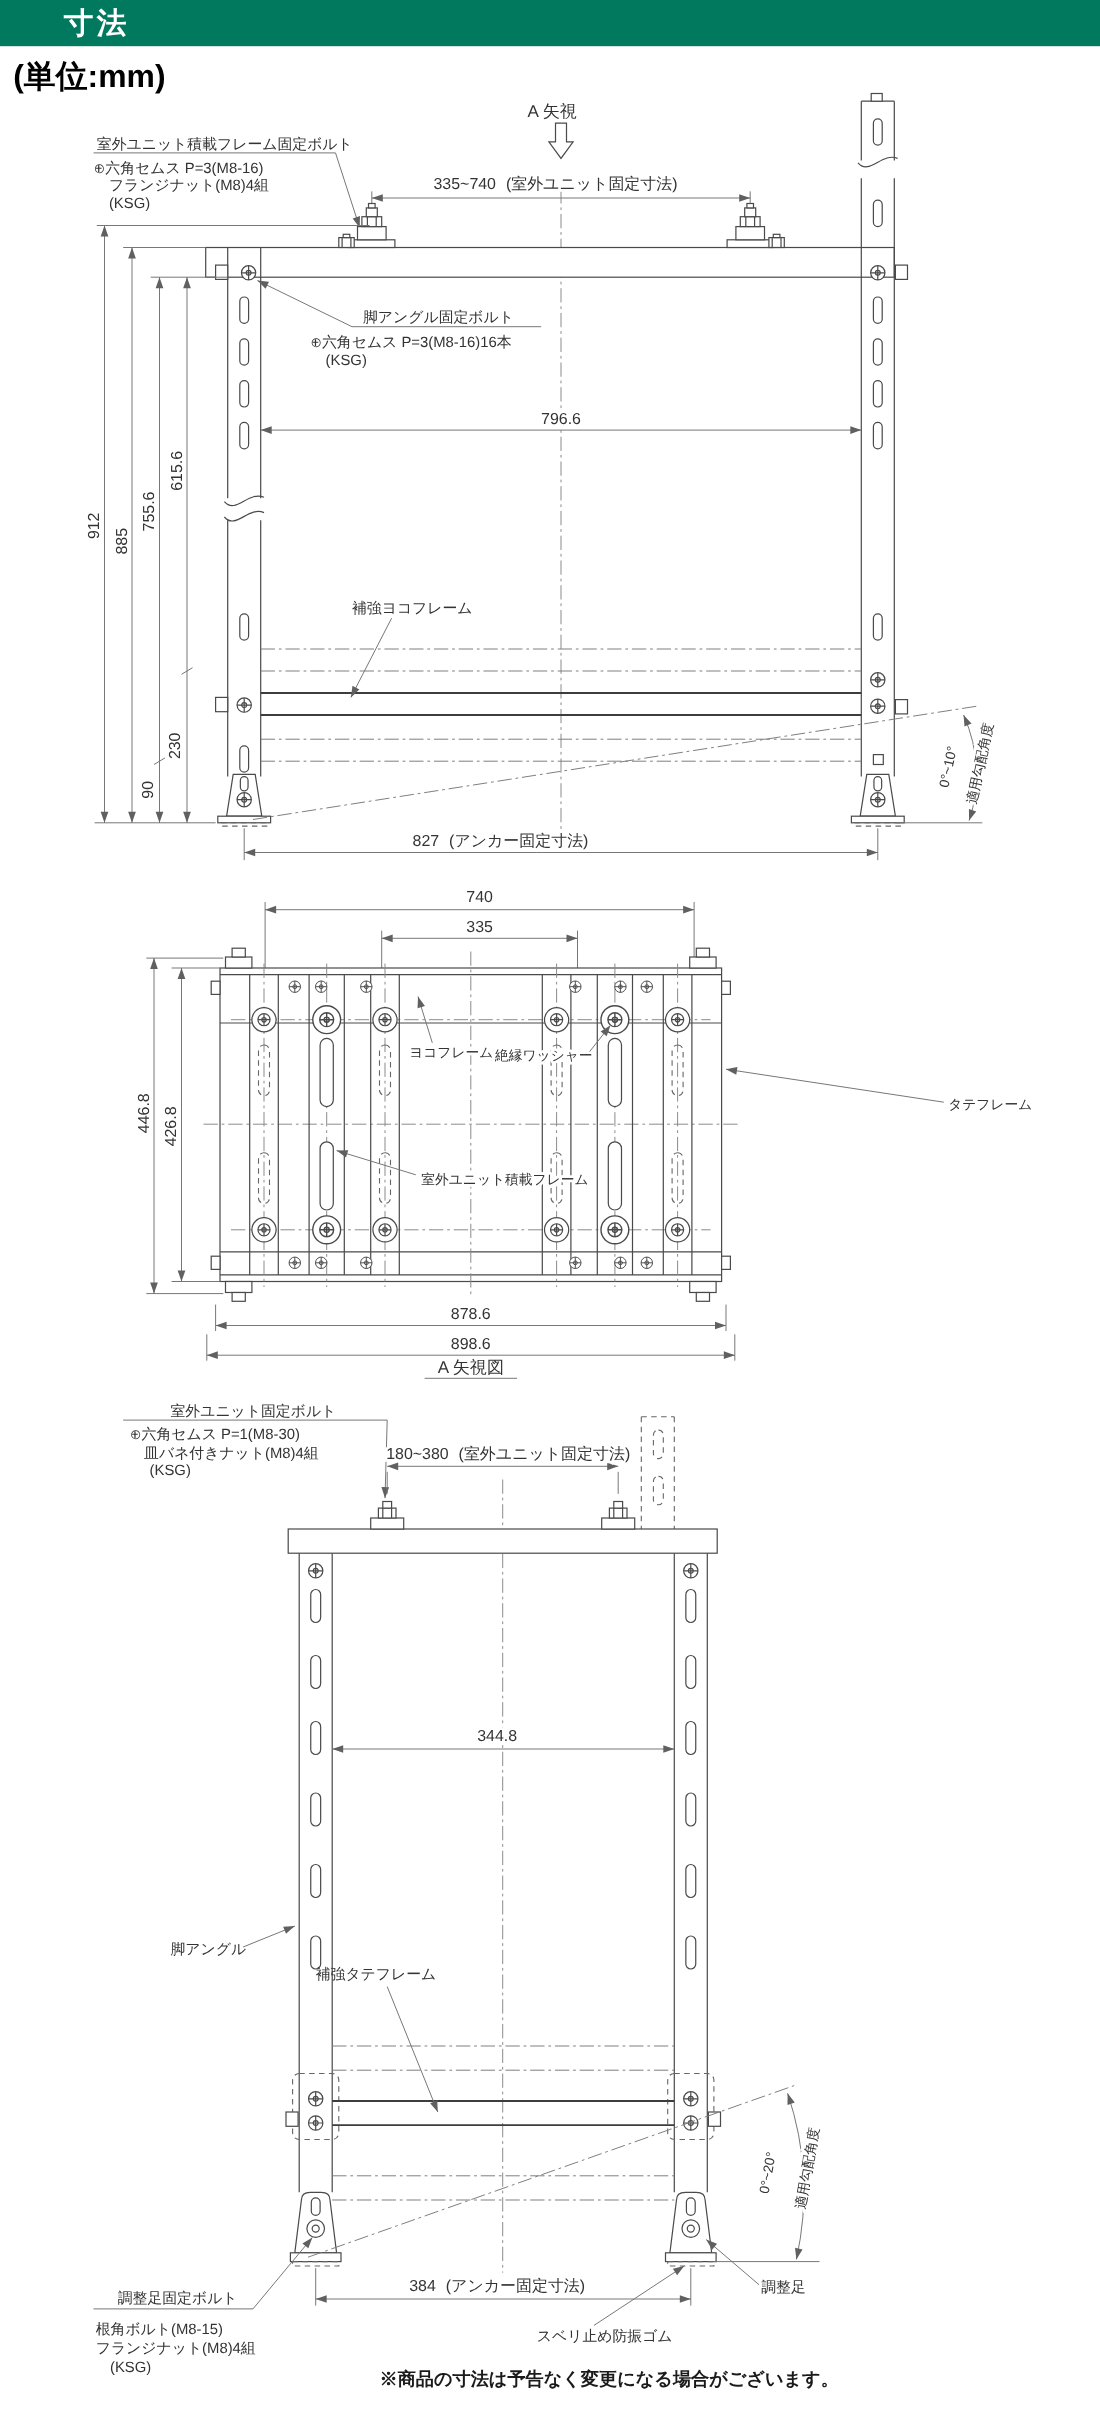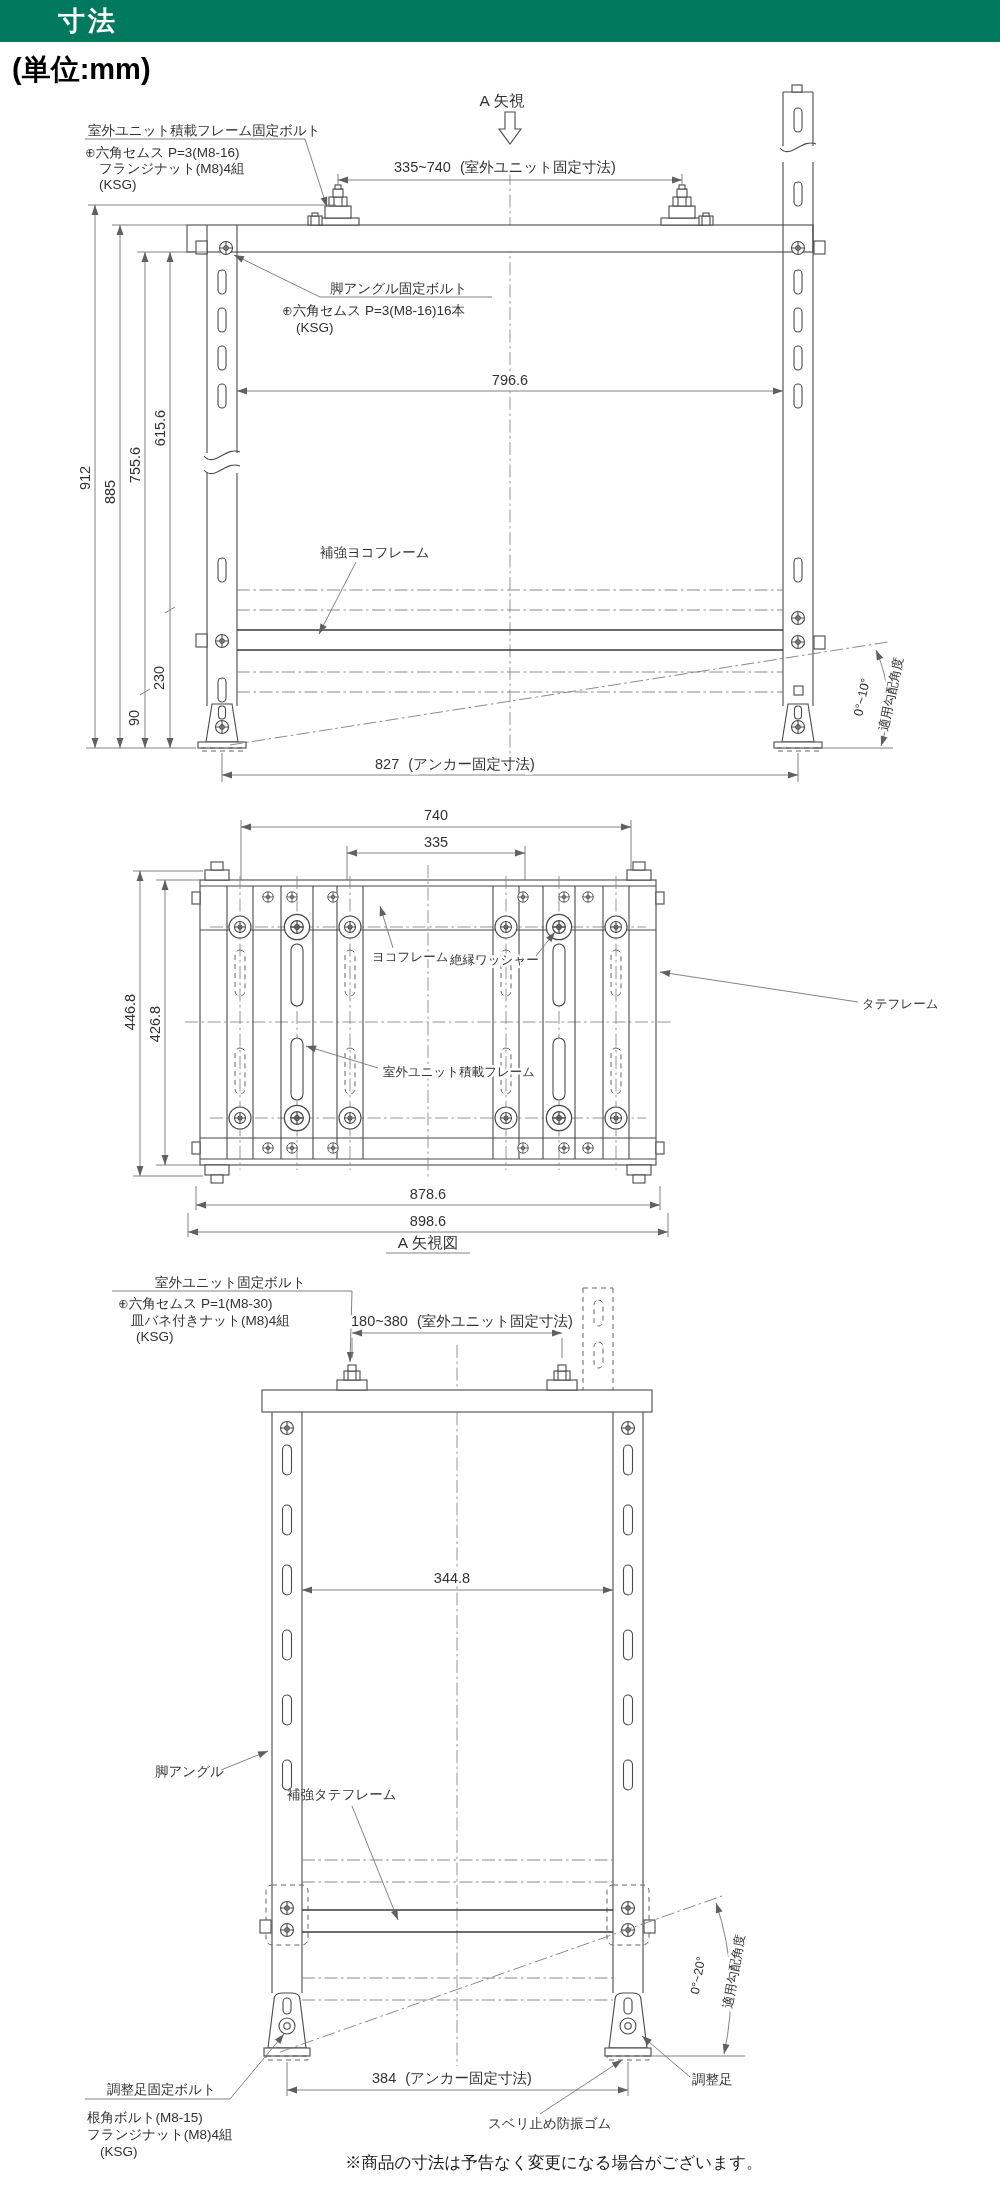--- a/index.html
+++ b/index.html
@@ -2,21 +2,21 @@
 <html><head>
 <meta charset="utf-8">
 <style>
   html,body{margin:0;padding:0;}
   body{width:1000px;height:2200px;background:#fff;position:relative;
        font-family:"Liberation Sans",sans-serif;overflow:hidden;}
   .header{position:absolute;top:0;left:0;width:1000px;height:42px;background:#00795f;
           display:flex;align-items:center;padding-left:44px;}
   .header-title{color:#fff;font-size:27px;font-weight:bold;margin-left:14px;letter-spacing:3px;}
   .unit-note{position:absolute;top:50px;left:12px;font-size:29px;font-weight:bold;color:#000000;}
-  .footer-note{position:absolute;top:2152px;left:345px;font-size:16.5px;font-weight:normal;color:#1a1a1a;}
+  .footer-note{position:absolute;top:2152px;left:345px;font-size:16.5px;font-weight:bold;color:#1a1a1a;}
   svg.drawing{position:absolute;top:0;left:0;}
   svg text{font-family:"Liberation Sans",sans-serif;fill:#333;}
   .t12{font-size:12.5px;} .t13{font-size:13.5px;} .t14{font-size:14.5px;} .t15{font-size:15.5px;}
   .bg{paint-order:stroke;stroke:#fff;stroke-width:5px;}
   .f{fill:none;stroke:#4a4a4a;stroke-width:1.1;}
   .fw{fill:#fff;stroke:#4a4a4a;stroke-width:1.1;}
   .thin{fill:none;stroke:#757575;stroke-width:0.9;}
   .dim{fill:none;stroke:#757575;stroke-width:0.9;}
   .cl{fill:none;stroke:#8a8a8a;stroke-width:0.9;stroke-dasharray:13 3.5 2.5 3.5;}
   .ph{fill:none;stroke:#7d7d7d;stroke-width:0.9;stroke-dasharray:13 3.5 2.5 3.5;}

